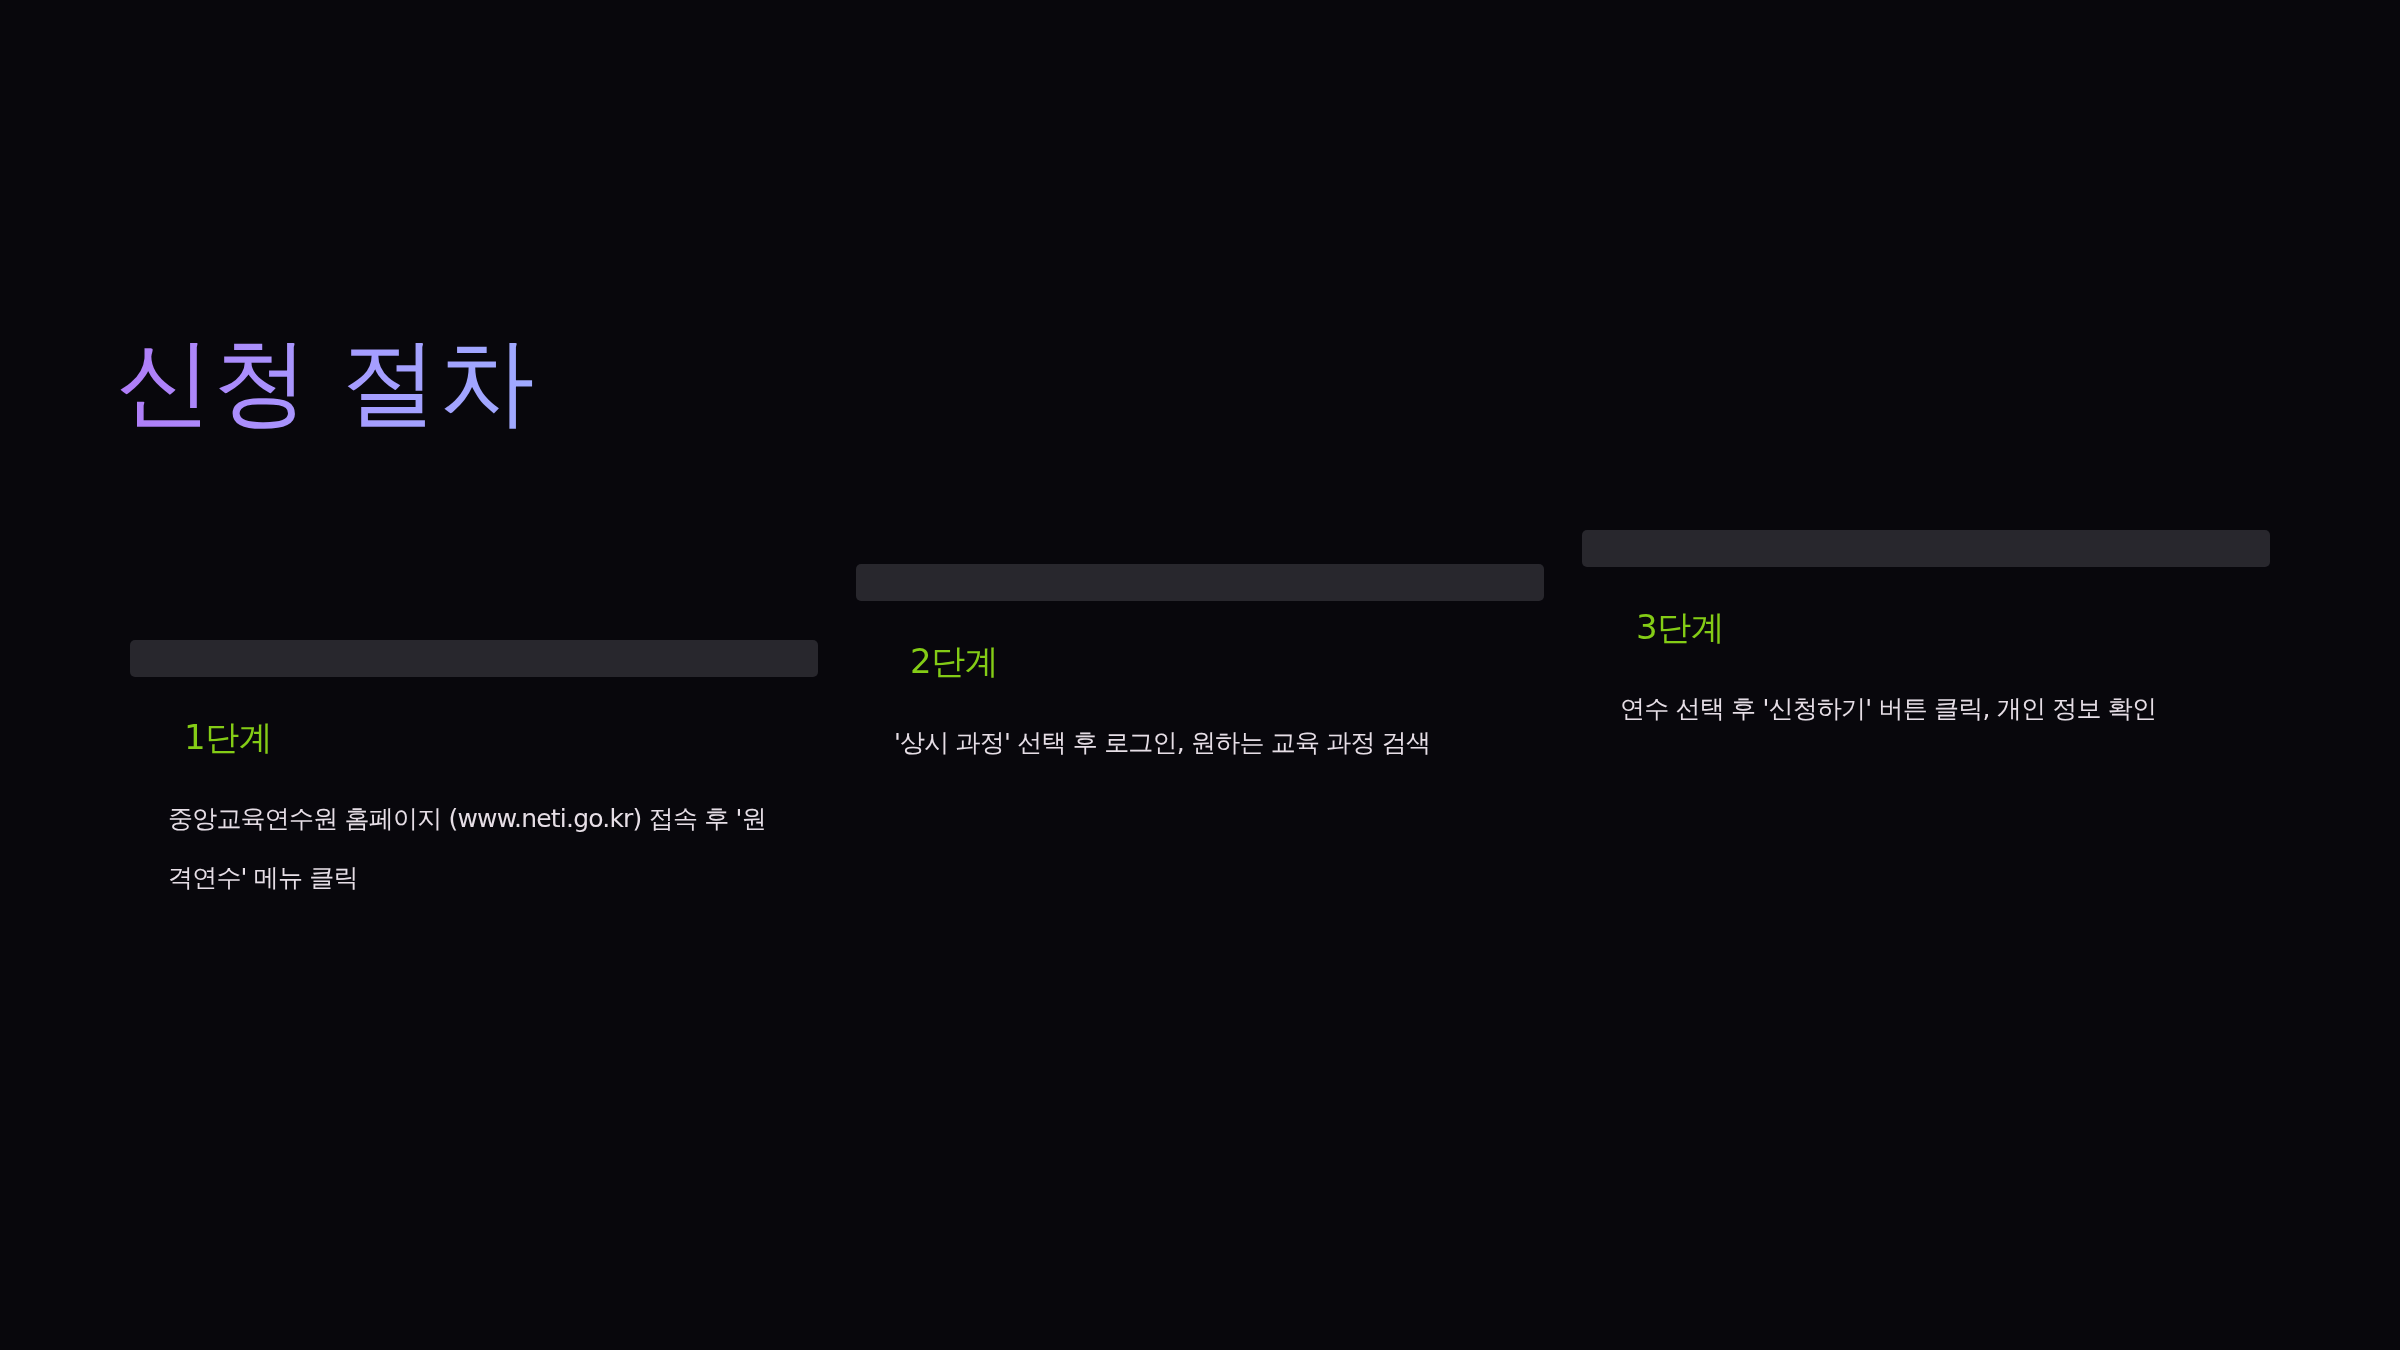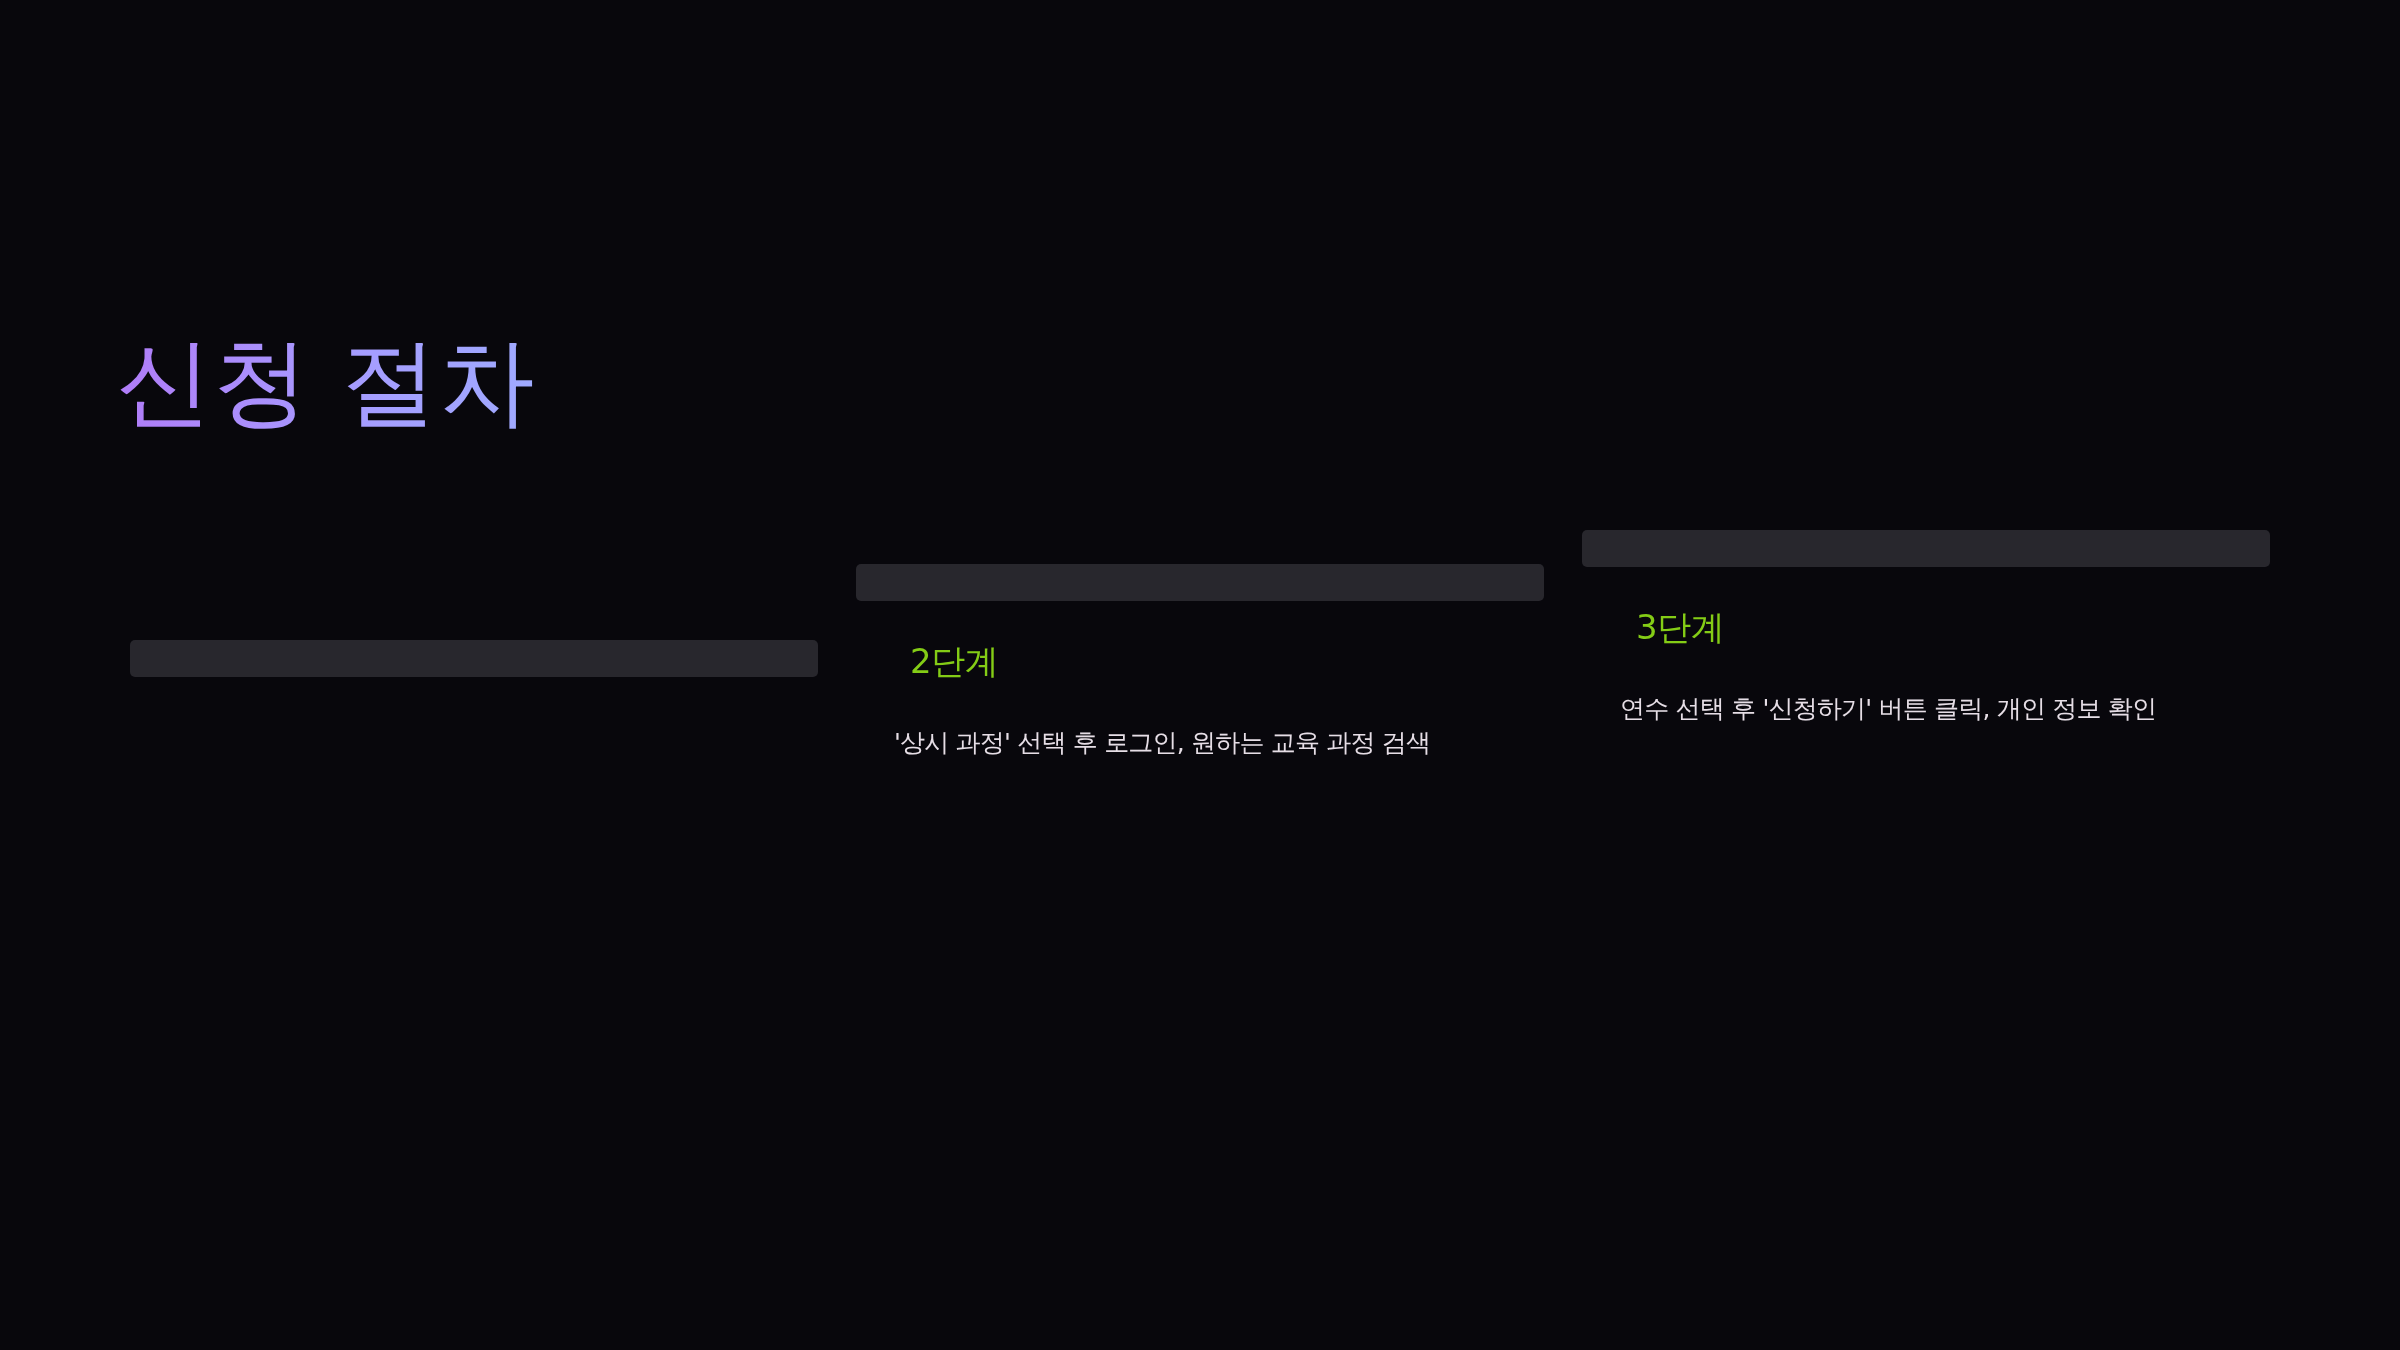--- a/index.html
+++ b/index.html
@@ -64,20 +64,24 @@
     #step-2 { left: 856px; top: 564px; }
     #step-3 { left: 1582px; top: 530px; }
   </style>
 </head>
 <body>
 
 <h1 class="title">신청 절차</h1>
 
 <div class="step" id="step-1">
   <div class="step-bar"></div>
+  <div class="step-body">
+    <h2 class="step-title">1단계</h2>
+    <p class="step-desc">중앙교육연수원 홈페이지 (www.neti.go.kr) 접속 후 '원격연수' 메뉴 클릭</p>
+  </div>
 </div>
 
 <div class="step" id="step-2">
   <div class="step-bar"></div>
   <div class="step-body">
     <h2 class="step-title">2단계</h2>
     <p class="step-desc">'상시 과정' 선택 후 로그인, 원하는 교육 과정 검색</p>
   </div>
 </div>
 

